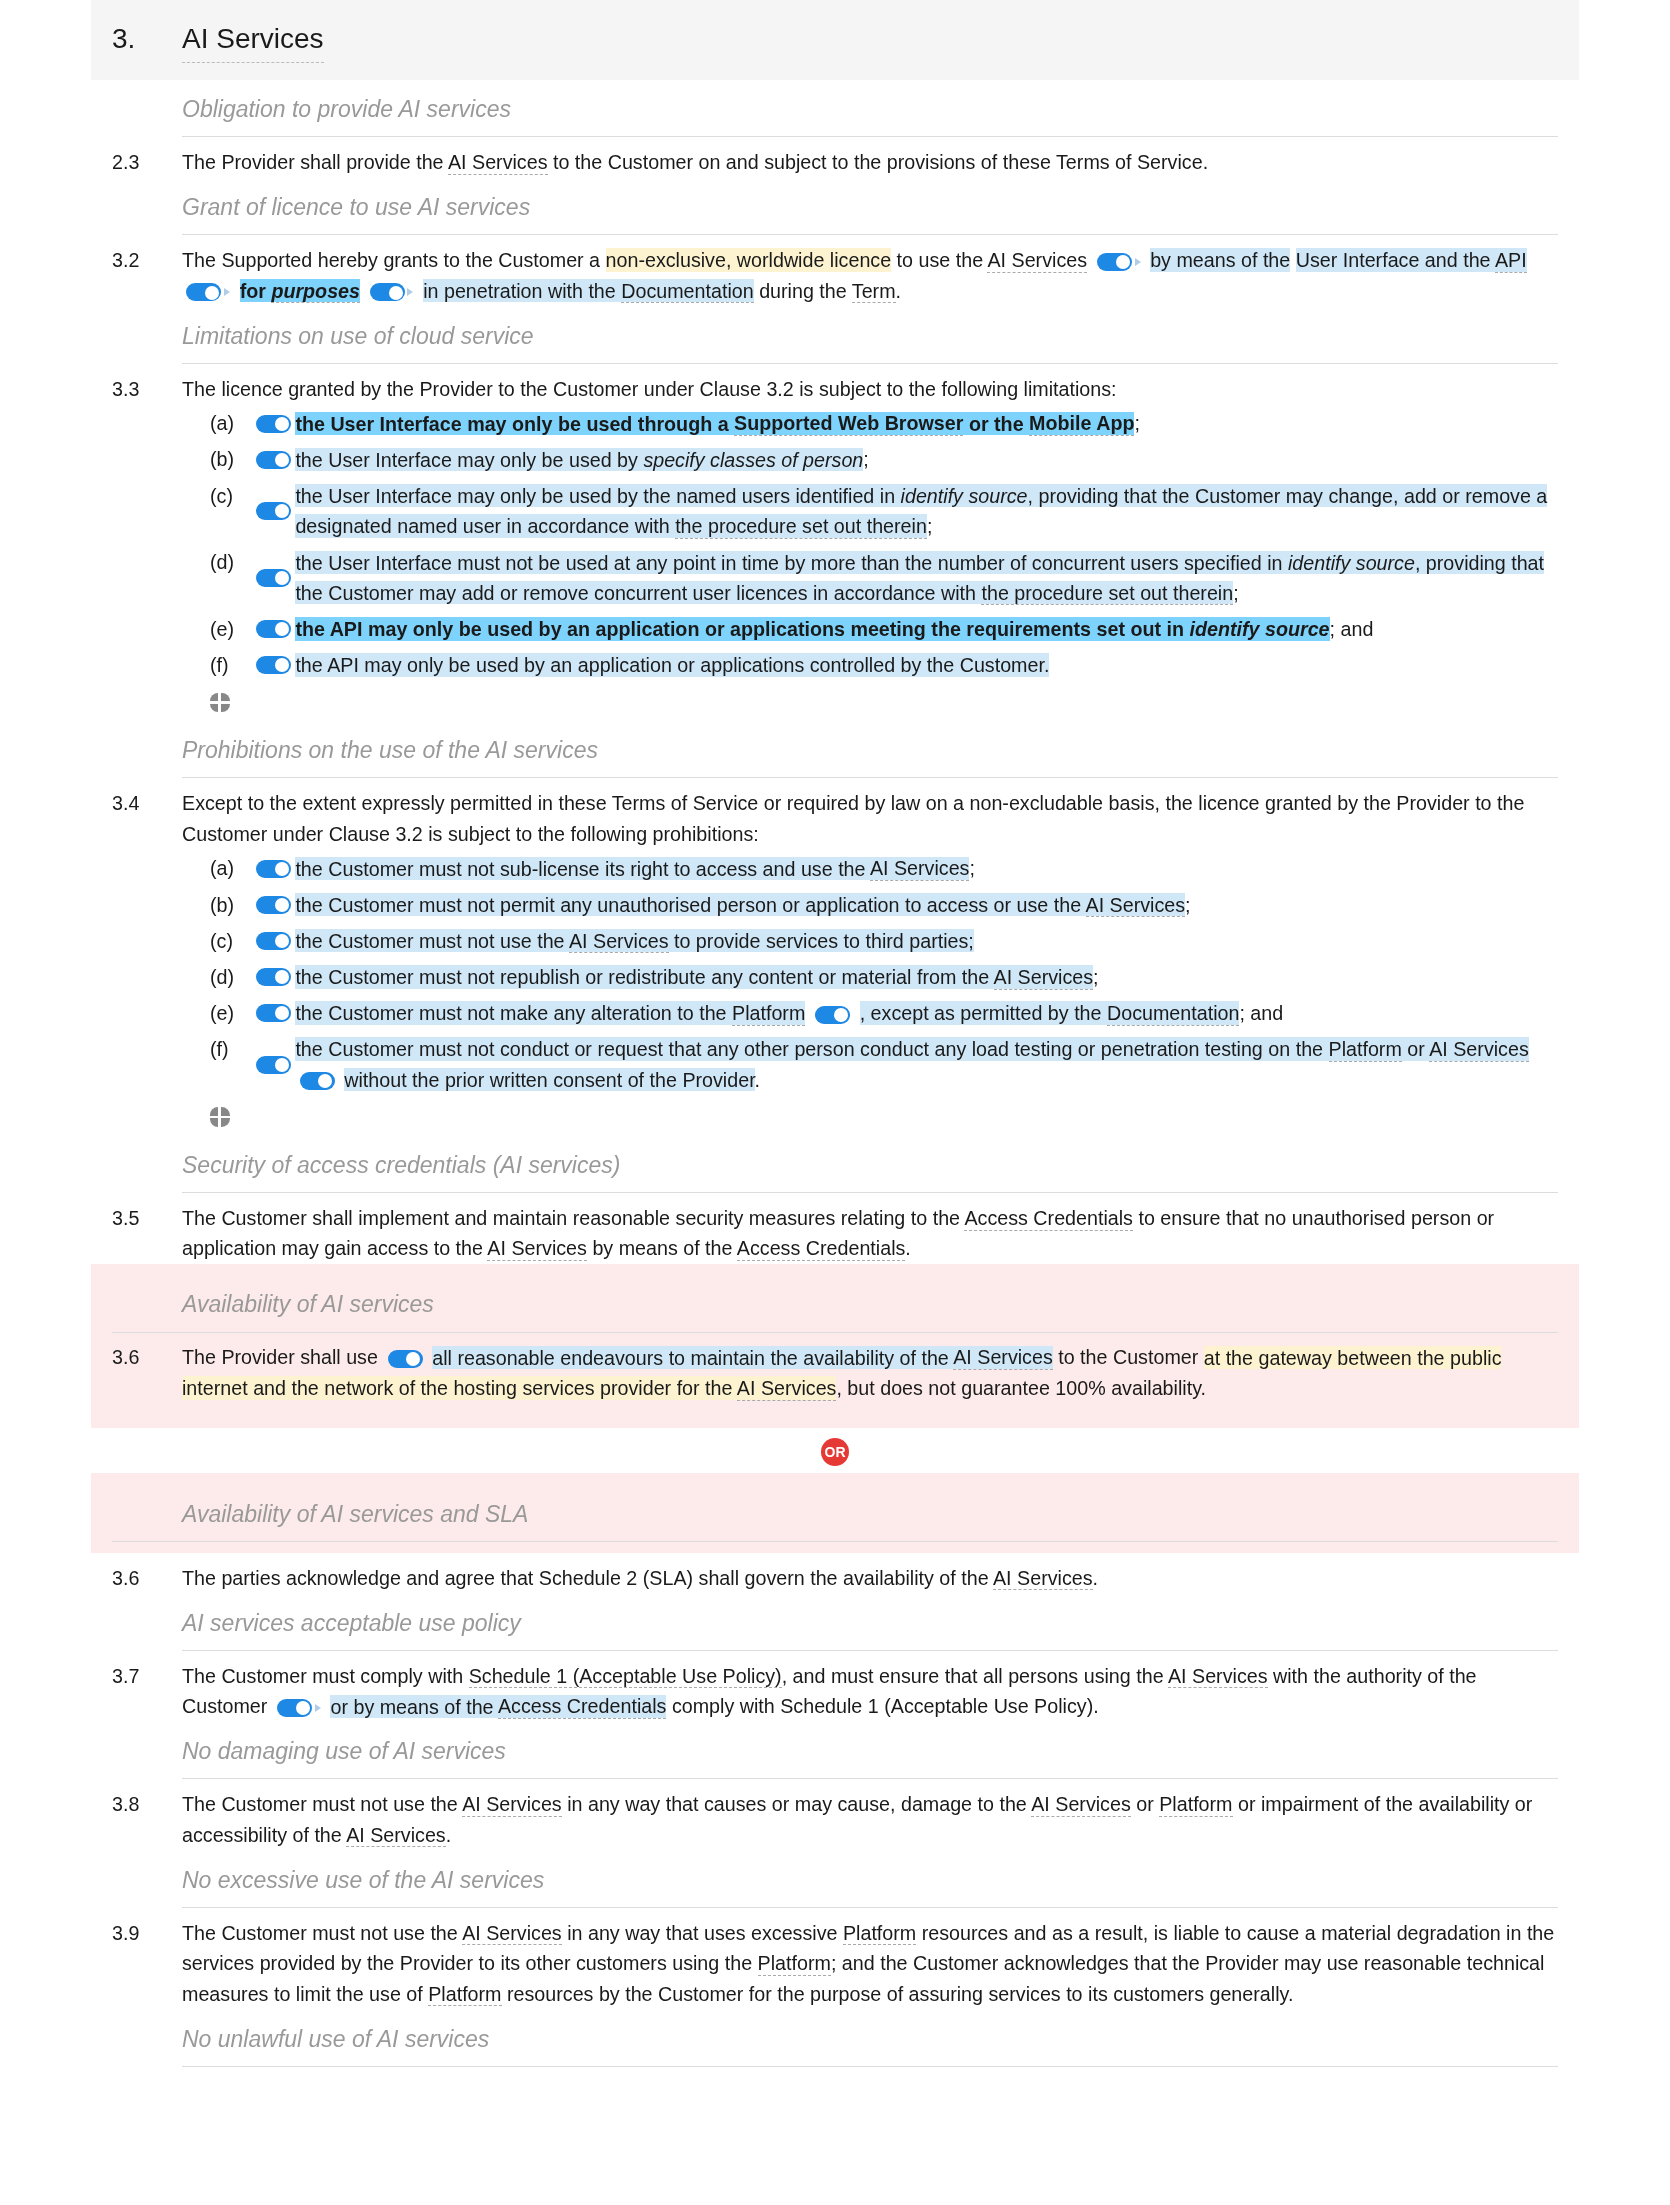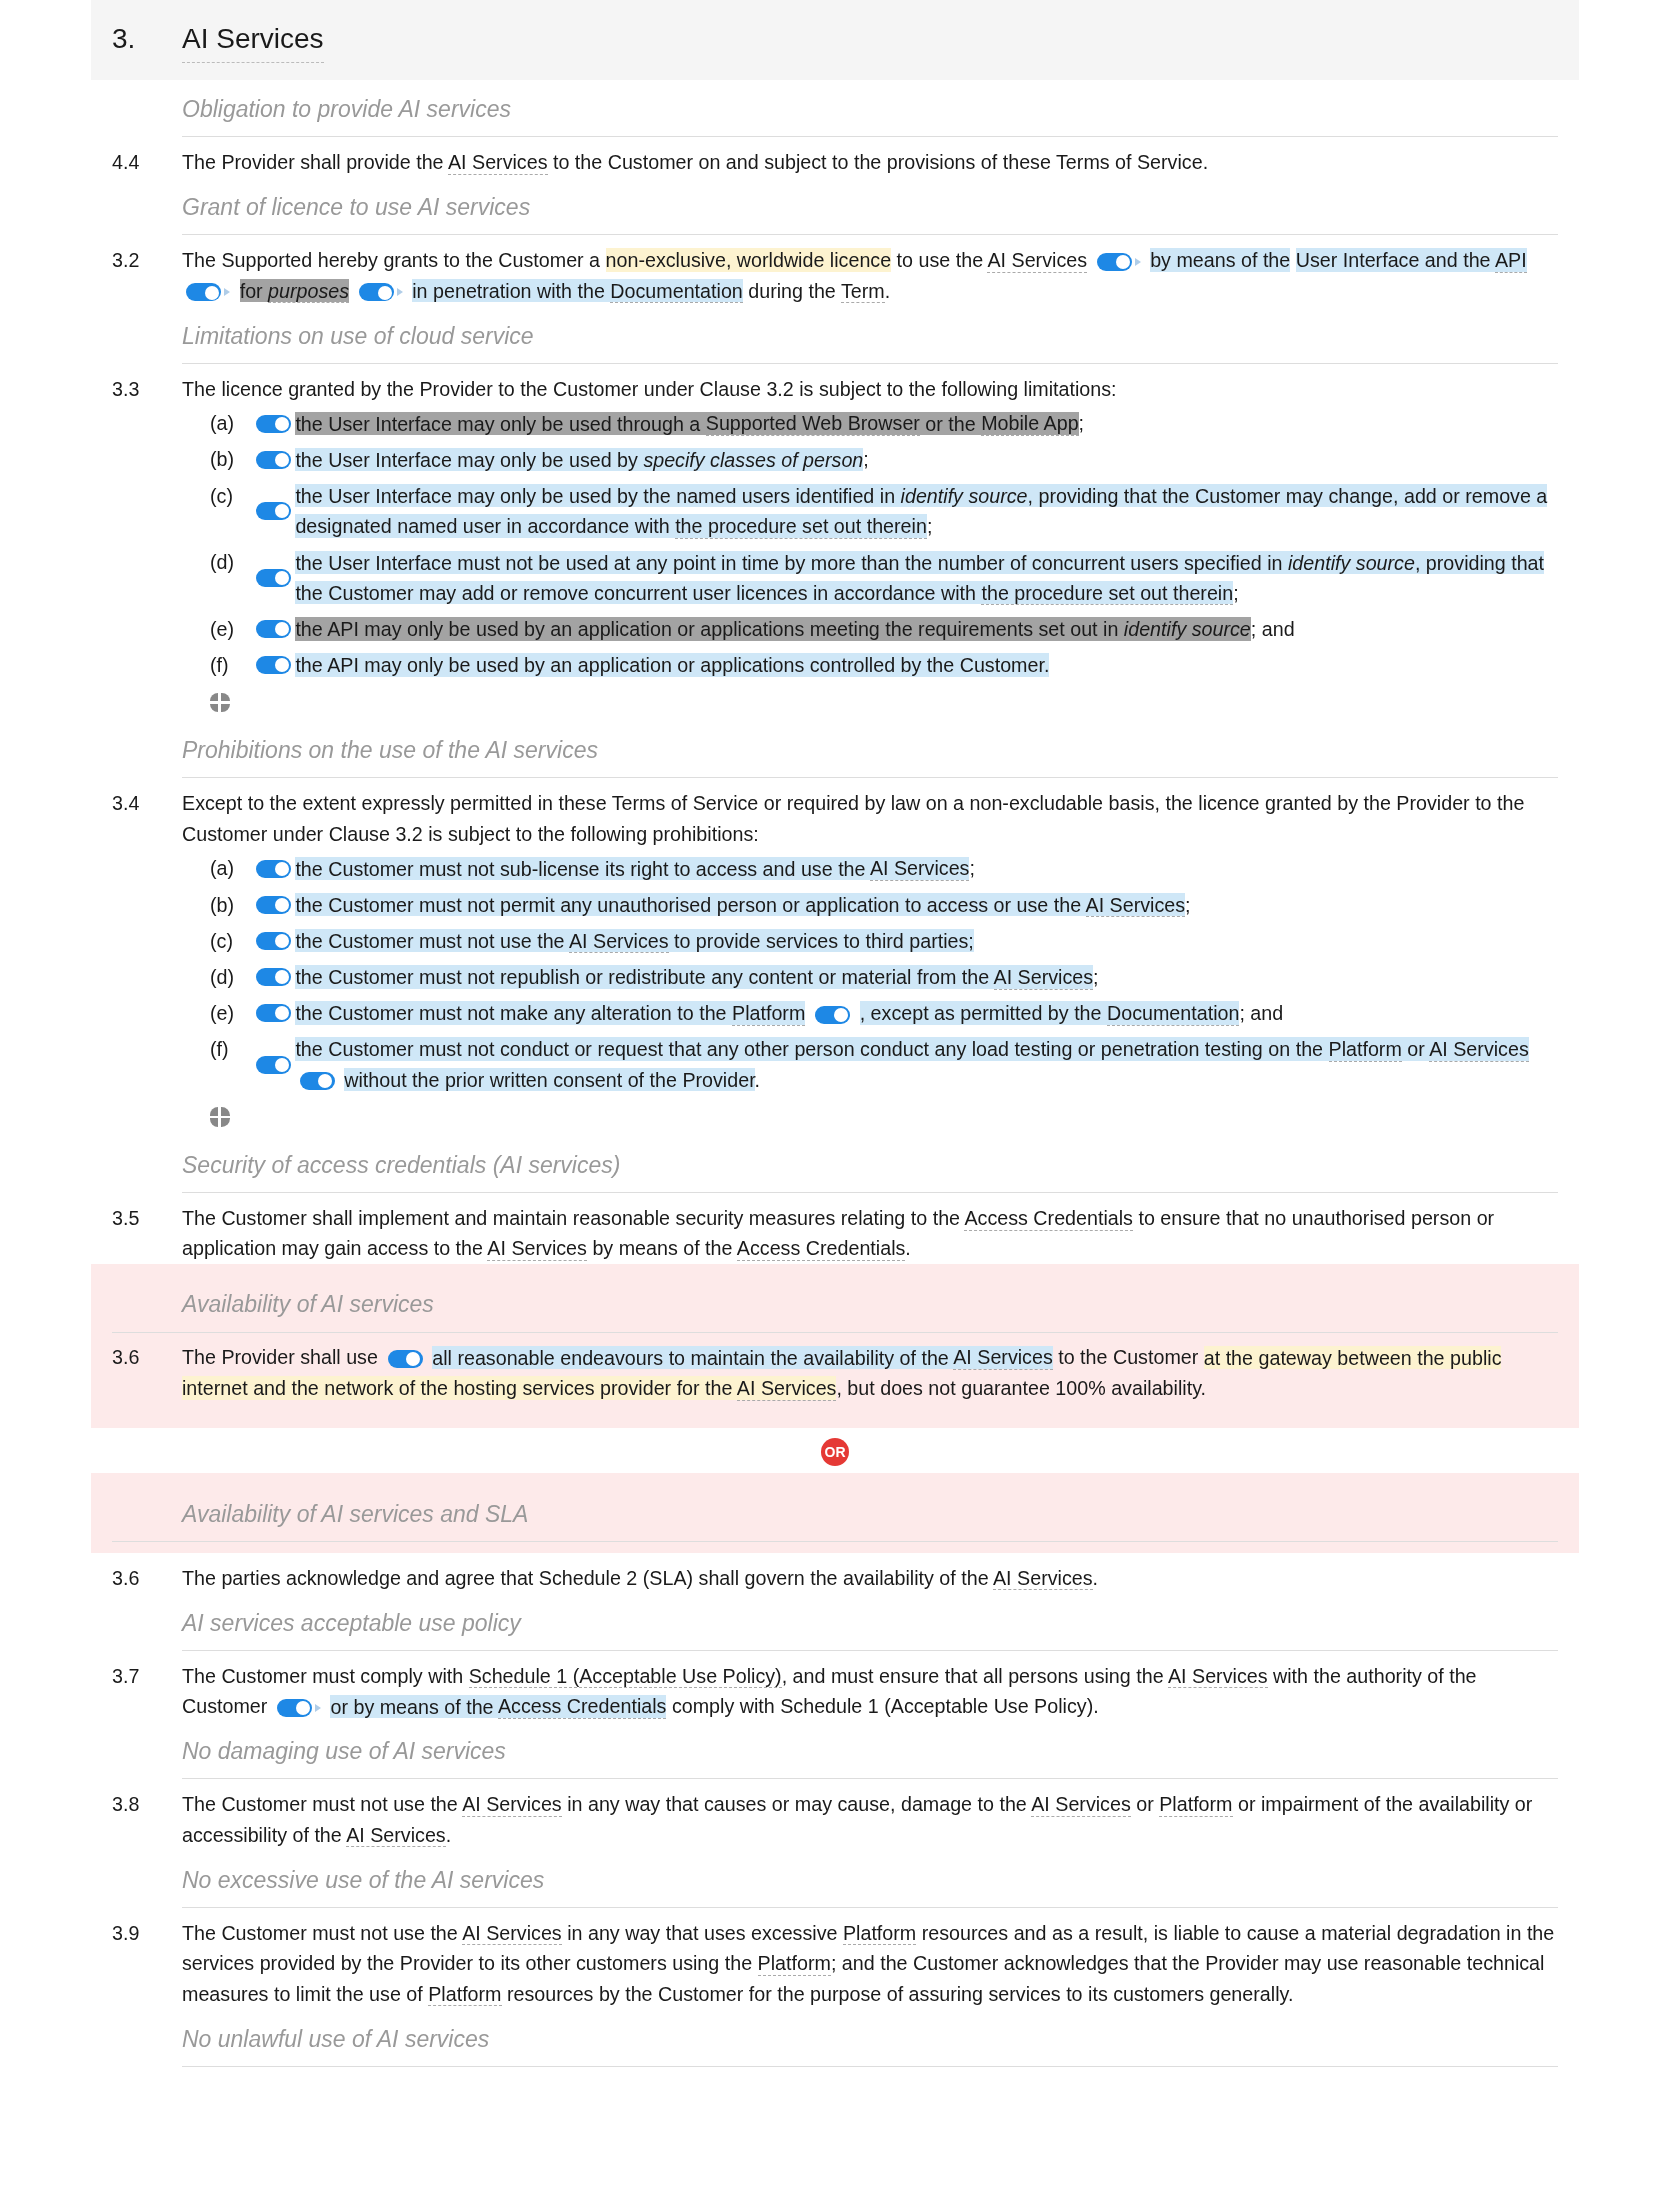--- a/index.html
+++ b/index.html
@@ -69,21 +69,21 @@
   }
   .chev {
     display: inline-block;
     width: 0; height: 0;
     border-top: 4.9px solid transparent;
     border-bottom: 4.9px solid transparent;
     border-left: 6.3px solid #b0cde8;
     margin-left: 2.8px;
   }
   .hl-blue { background: #cfe7f7; padding: 0.7px 0; }
-  .hl-green { background: #a3a3a3; padding: 0.7px 0; }
+  .hl-green { background: #7dd3fc; padding: 0.7px 0; font-weight: bold; }
   .hl-yellow { background: #fdf3d0; padding: 0.7px 0; }
   .dotted { border-bottom: 1.4px dashed #aaa; padding-bottom: 0.7px; }
   .placeholder { font-style: italic; }
   .editor-icon {
     padding: 8.4px 0 0 28px;
   }
   .quad {
     display: inline-block; width: 19.7px; height: 19.7px;
     position: relative;
   }
@@ -113,21 +113,21 @@
 </head>
 <body>
 
 <div class="section-header">
   <span class="section-num">3.</span>
   <span class="section-title">AI Services</span>
 </div>
 
 <div class="sub-header">Obligation to provide AI services</div>
 <div class="clause">
-  <div class="cnum">4.4</div>
+  <div class="cnum">2.3</div>
   <div class="ctext">
     <span>The Provider shall provide the </span><span class="dotted">AI Services</span><span> to the Customer on and subject to the provisions of these Terms of Service.</span>
   </div>
 </div>
 
 <div class="sub-header">Grant of licence to use AI services</div>
 <div class="clause">
   <div class="cnum">3.2</div>
   <div class="ctext">
     <span>The Supported hereby grants to the Customer a </span><span class="hl-yellow">non-exclusive, worldwide licence</span><span> to use the </span><span class="dotted">AI Services</span>

